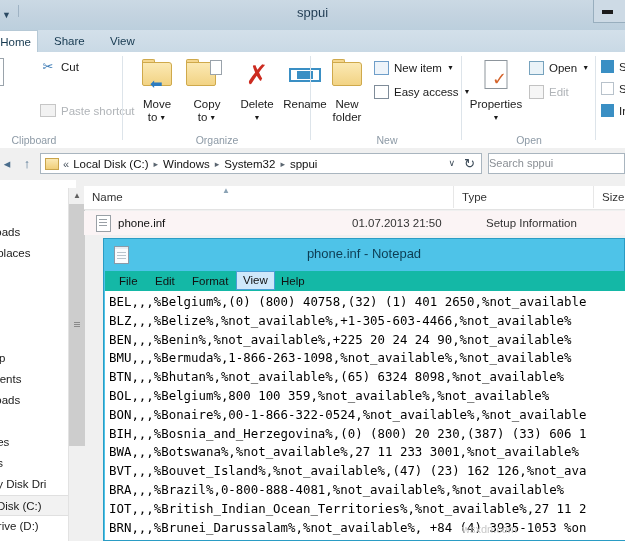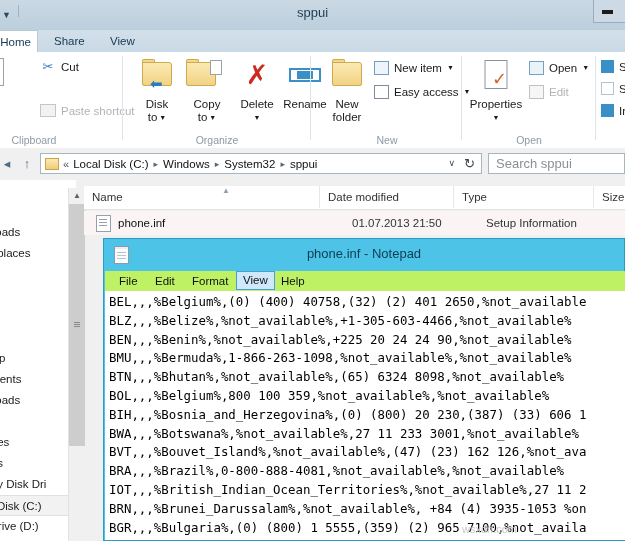--- a/index.html
+++ b/index.html
@@ -69,22 +69,22 @@
     border:1px solid #a9b5bf;box-sizing:border-box;display:flex;align-items:center;}
   .addr-folder{width:12px;height:10px;margin-left:4px;margin-right:4px;
     background:linear-gradient(to bottom,#fbe9b4,#f0ce78);border:1px solid #c9a martin;}
   .addr-folder{border:1px solid #c9a44b;}
   .chev2{color:#4a5560;font-size:11px;margin-right:4px;}
   .crumb{font-size:11.5px;color:#111;}
   .crumbsep{color:#5a6570;font-size:9px;margin:0 5px;}
   .addr-drop{position:absolute;right:26px;top:4px;font-size:9px;color:#3b4a57;}
   .addr-refresh{position:absolute;right:6px;top:2px;font-size:13px;color:#3b4a57;}
   .searchbox{position:absolute;left:488px;top:5px;width:137px;height:21px;background:#fff;
-    border:1px solid #a9b5bf;box-sizing:border-box;line-height:19px;padding-left:7px;
-    font-size:13px;color:#8a8f95;}
+    border:1px solid #a9b5bf;box-sizing:border-box;line-height:19px;
+    font-size:11px;color:#8a8f95;}
 
   
   .navpane{position:absolute;left:0;top:180px;width:76px;height:361px;background:#fff;
     overflow:hidden;}
   .navitem{height:21px;line-height:21px;font-size:11.5px;color:#1a1a1a;white-space:nowrap;
     padding-left:4px;}
   .navitem.sel{background:#f2f2f2;border:1px solid #e0e0e0;box-sizing:border-box;}
   .navpane-scroll{position:absolute;left:68px;top:188px;width:16px;height:353px;background:#f0f0f0;
     border-left:1px solid #e2e2e2;}
   .sb-up{position:absolute;left:0;top:0;width:16px;height:16px;background:#f0f0f0;
@@ -113,21 +113,21 @@
   
   #notepad{position:absolute;left:103px;top:238px;width:522px;height:303px;
     background:#4ec3e8;border:1px solid #2a9cc4;box-sizing:border-box;}
   .np-title{position:absolute;left:0;top:0;width:100%;height:32px;}
   .np-icon{position:absolute;left:10px;top:7px;width:15px;height:18px;
     background:linear-gradient(to bottom,#e9edf2 0%,#e9edf2 14%,#fafcfe 14%);
     border:1px solid #8a9aa8;box-sizing:border-box;}
   .np-icon i{position:absolute;left:2px;width:9px;height:1px;background:#b9c4cd;}
   .np-titletext{position:absolute;left:0;top:7px;width:100%;text-align:center;
     font-size:13px;color:#0d3d53;}
-  .np-menu{position:absolute;left:1px;top:32px;width:520px;height:20px;background:#bef264;
+  .np-menu{position:absolute;left:1px;top:32px;width:520px;height:20px;background:#14b8a6;
     border-bottom:1px solid #d6d6d6;}
   .mi{position:absolute;top:0;height:20px;line-height:20px;padding:0 6px;font-size:11.5px;color:#111;}
   .mi.active{background:#cfe8fb;border:1px solid #4a9ed6;box-sizing:border-box;height:19px;line-height:17px;}
   .np-body{position:absolute;left:1px;top:52px;width:520px;height:249px;background:#fff;
     overflow:hidden;padding:2px 0 0 4px;box-sizing:border-box;}
   .np-line{font-family:"DejaVu Sans Mono","Liberation Mono",monospace;
     font-size:12.4px;line-height:18.8px;color:#000;white-space:pre;letter-spacing:0px;}
 
   .wm{position:absolute;left:462px;top:523px;font-size:11px;color:#c8c8c8;
     font-family:"Liberation Sans",sans-serif;}
@@ -176,21 +176,21 @@
 
     <div class="rib-group" style="left:126px;width:182px;">
       <div class="bigitem" style="left:4px;top:6px;">
         <span class="glyph">
           <span class="folder">
               <span class="tab"></span>
               <span class="back"></span>
             </span>
           <span style="position:absolute;left:20px;top:20px;color:#2b7bc0;font-size:15px;">⬅</span>
         </span>
-        <span>Disk</span><br>
+        <span>Move</span><br>
         <span>to</span><span class="caret"> ▼</span>
       </div>
       <div class="bigitem" style="left:54px;top:6px;">
         <span class="glyph">
           <span class="folder" style="left:38%;">
               <span class="tab"></span>
               <span class="back"></span>
             </span>
           <span style="position:absolute;left:30px;top:2px;width:12px;height:15px;background:#fff;border:1px solid #9aa3ab;box-sizing:border-box;"></span>
         </span>
@@ -324,21 +324,20 @@
           <i></i>
           <i></i>
           <i></i>
         </span>
     </div>
   </div>
 
   <div class="colhdr">
     <div class="col first" style="left:0;width:215px;">Name</div>
     <span class="sortmark">▲</span>
-    <div class="col" style="left:235px;width:134px;">Date modified</div>
     <div class="col" style="left:369px;width:140px;">Type</div>
     <div class="col" style="left:509px;width:32px;">Size</div>
   </div>
 
   <div class="filerow">
     <span class="inf-icon">
       <i style="top:3px"></i>
         <i style="top:6px"></i>
         <i style="top:9px"></i>
     </span>
@@ -358,26 +357,27 @@
     <span class="np-titletext">phone.inf - Notepad</span>
   </div>
   <div class="np-menu">
     <span class="mi" style="left:8px;">File</span>
     <span class="mi" style="left:44px;">Edit</span>
     <span class="mi" style="left:81px;">Format</span>
     <span class="mi active" style="left:131px;">View</span>
     <span class="mi" style="left:170px;">Help</span>
   </div>
   <div class="np-body">
-    <div class="np-line">BEL,,,%Belgium%,(0) (400) 40758,(32) (2) 401 2650,%not_available</div>
+    <div class="np-line">BEL,,,%Belgium%,(0) (800) 40758,(32) (1) 401 2650,%not_available</div>
     <div class="np-line">BLZ,,,%Belize%,%not_available%,+1-305-603-4466,%not_available%</div>
     <div class="np-line">BEN,,,%Benin%,%not_available%,+225 20 24 24 90,%not_available%</div>
     <div class="np-line">BMU,,,%Bermuda%,1-866-263-1098,%not_available%,%not_available%</div>
     <div class="np-line">BTN,,,%Bhutan%,%not_available%,(65) 6324 8098,%not_available%</div>
     <div class="np-line">BOL,,,%Belgium%,800 100 359,%not_available%,%not_available%</div>
+    <div class="np-line">BON,,,%Bonaire%,00-1-866-322-0524,%not_available%,%not_available</div>
     <div class="np-line">BIH,,,%Bosnia_and_Herzegovina%,(0) (800) 20 230,(387) (33) 606 1</div>
     <div class="np-line">BWA,,,%Botswana%,%not_available%,27 11 233 3001,%not_available%</div>
     <div class="np-line">BVT,,,%Bouvet_Island%,%not_available%,(47) (23) 162 126,%not_ava</div>
     <div class="np-line">BRA,,,%Brazil%,0-800-888-4081,%not_available%,%not_available%</div>
     <div class="np-line">IOT,,,%British_Indian_Ocean_Territories%,%not_available%,27 11 2</div>
     <div class="np-line">BRN,,,%Brunei_Darussalam%,%not_available%, +84 (4) 3935-1053 %on</div>
     <div class="np-line">BGR,,,%Bulgaria%,(0) (800) 1 5555,(359) (2) 965 7100,%not_availa</div>
   </div>
 </div>
 

